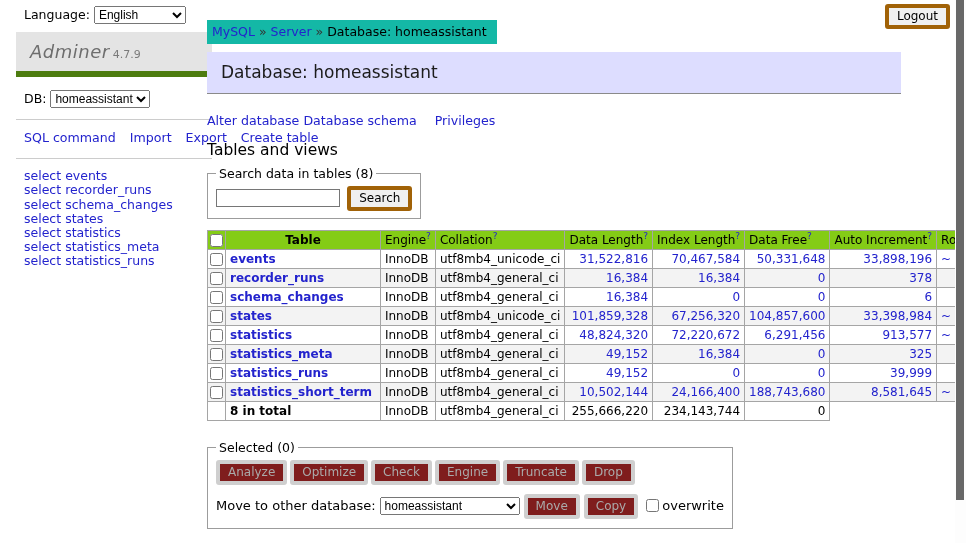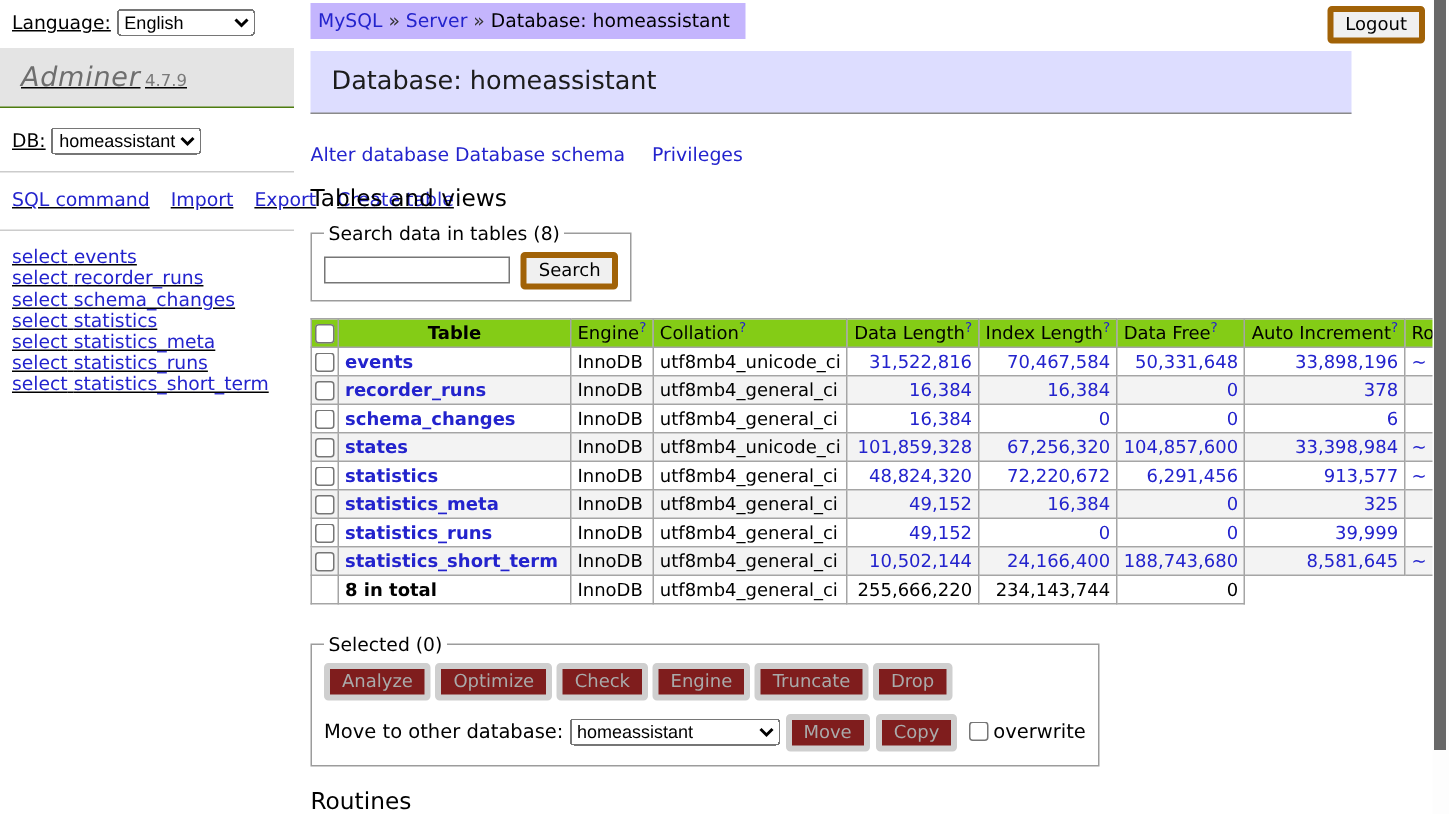--- a/index.html
+++ b/index.html
@@ -6,42 +6,42 @@
   html, body { margin:0; padding:0; }
   body {
     width: 966px; height: 543px;
     font-family: "DejaVu Sans", sans-serif;
     font-size: 13px; color: #000; background: #fff;
     position: relative; overflow: hidden;
   }
   a { color: #2323cd; text-decoration: none; cursor: pointer; }
 
   
-  .sidebar { position: absolute; left:0; top:0; width:196px;text-decoration:underline; }
+  .sidebar { position: absolute; left:16px; top:0; width:196px; }
   .lang-row { padding: 6px 0 0 8px; font-size: 12.5px; }
   .lang-row select { width: 92px; font-size: 12px; margin-left: 4px; }
   .adminer-title {
-    background:#e4e4e4; border-bottom:1px solid #4d7c0f;
+    background:#e4e4e4; border-bottom:6px solid #4d7c0f;
     margin-top:8px; padding:9px 0 9px 14px; color:#6e6e6e;
   }
   .adminer-title .logo { font-style: italic; font-size: 18px; letter-spacing: .5px; }
   .adminer-title .ver { font-size: 11px; margin-left: 3px; color:#7a7a7a; }
   .db-row { padding: 13px 0 11px 8px; font-size: 12.5px; }
   .db-row select { width: 100px; font-size: 12px; margin-left: 4px; }
   hr.side-divider { border:0; border-top:1px solid #ccc; margin:0; }
   .quick-links { padding: 8px 8px 10px; line-height: 1.6; font-size: 12.6px; }
   .quick-links a { margin-right: 14px; white-space: nowrap; }
   .table-list { list-style:none; margin:0; padding: 10px 8px; font-size: 12.5px; }
   .table-list li { margin: 0 0 1px; line-height: 13.2px; white-space: nowrap; }
 
   
   .content { position: absolute; left: 207px; top: 0; width: 694px; }
   .breadcrumb {
-    display: inline-block; background: #c4b5fd;
-    margin-top: 2px; padding: 4px 10px 5px 5px; font-size: 12.5px;
+    display: inline-block; background: #14b8a6;
+    margin-top: 20px; padding: 4px 10px 5px 5px; font-size: 12.5px;
   }
   .breadcrumb .sep { color:#333; margin: 0 4px; }
   h2.page-title {
     background: #ddddff; border-bottom: 1px solid #8a8a8a;
     margin: 8px 0 0; padding: 10px 14px 11px; 
     font-size: 17px; font-weight: 400; color: #1c1c1c;
   }
   .nav-links { margin: 19px 0 0; font-size: 12.6px; }
   .nav-links a { margin-right: 18px; }
   h3.section-heading { font-size: 15.5px; font-weight: 400; margin: 13px 0 0; color:#000; }
@@ -109,24 +109,24 @@
   <div class="db-row">
     <span>DB:</span><select><option>homeassistant</option></select>
   </div>
   <hr class="side-divider">
   <div class="quick-links" id="quick-links"><a>SQL command</a><a>Import</a><a>Export</a><a>Create table</a></div>
   <hr class="side-divider">
   <ul class="table-list" id="table-list">
       <li><a>select</a> <a>events</a></li>
       <li><a>select</a> <a>recorder_runs</a></li>
       <li><a>select</a> <a>schema_changes</a></li>
+      <li><a>select</a> <a>states</a></li>
       <li><a>select</a> <a>statistics</a></li>
       <li><a>select</a> <a>statistics_meta</a></li>
       <li><a>select</a> <a>statistics_runs</a></li>
-      <li><a>select</a> <a>statistics_short_term</a></li>
     </ul>
 </div>
 
 <div class="content">
   <div class="breadcrumb">
     <a>MySQL</a><span class="sep">»</span><a>Server</a><span class="sep">»</span><span>Database: homeassistant</span>
   </div>
 
   <h2 class="page-title">Database: homeassistant</h2>
 

